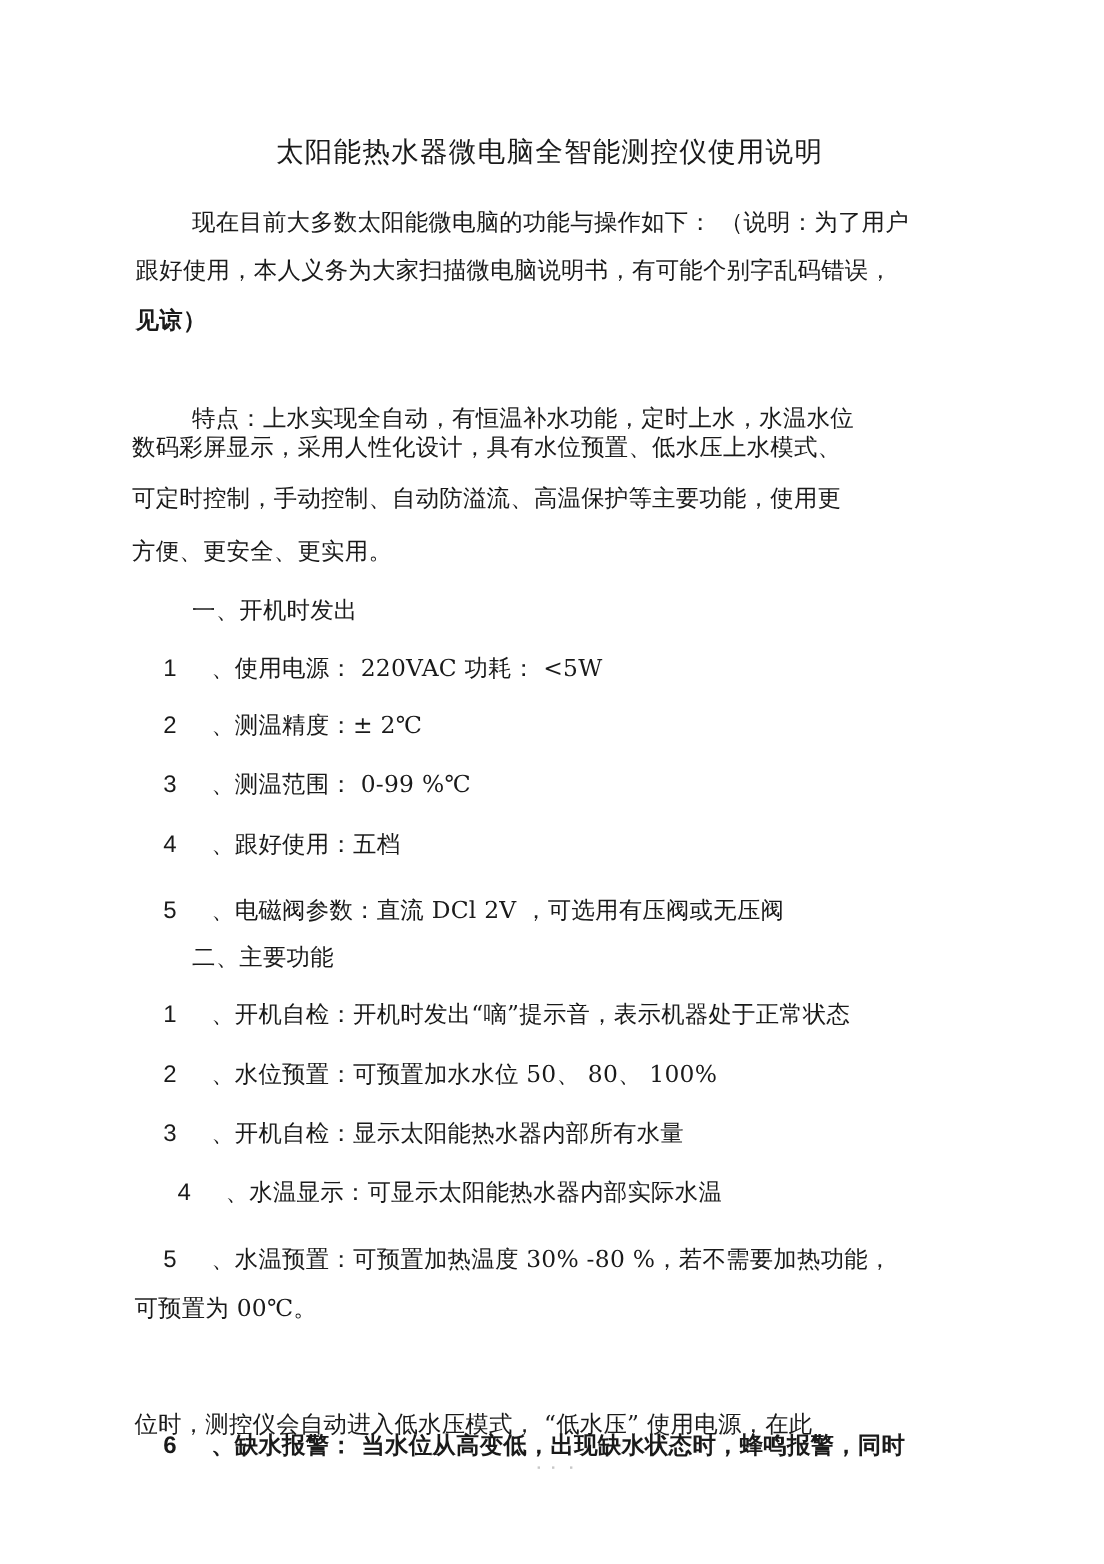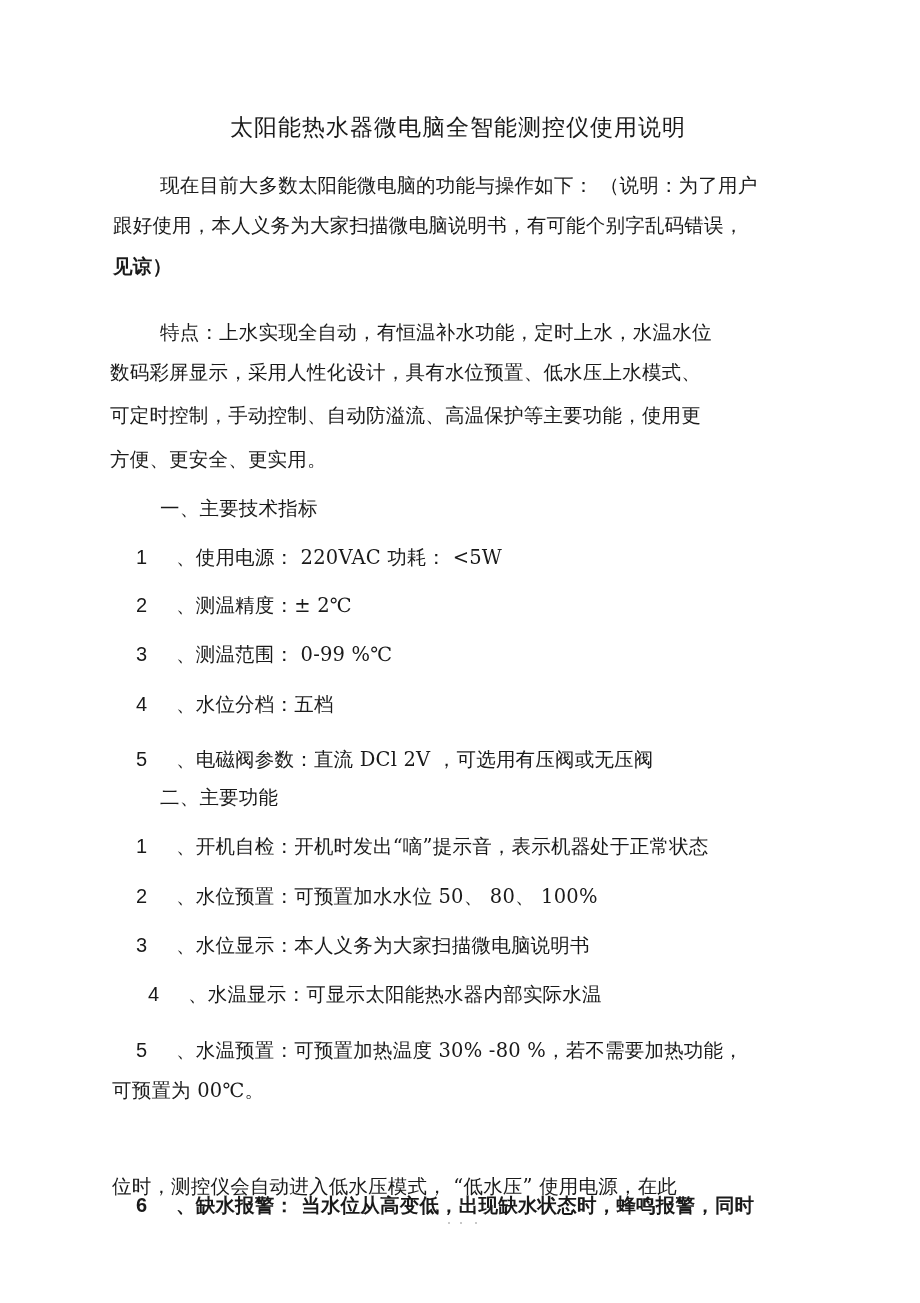--- a/index.html
+++ b/index.html
@@ -31,53 +31,53 @@
 <body>
 
 <div>
 
   <div class="title">太阳能热水器微电脑全智能测控仪使用说明</div>
 
   <div class="line" style="left:160px; top:173px;">现在目前大多数太阳能微电脑的功能与操作如下：  （说明：为了用户</div>
   <div class="line" style="left:113px; top:213px;">跟好使用，本人义务为大家扫描微电脑说明书，有可能个别字乱码错误，</div>
   <div class="line" style="left:113px; top:254px;font-weight:bold;">见谅）</div>
 
-  <div class="line" style="left:160px; top:320px;">特点：上水实现全自动，有恒温补水功能，定时上水，水温水位</div>
+  <div class="line" style="left:160px; top:336px;">特点：上水实现全自动，有恒温补水功能，定时上水，水温水位</div>
   <div class="line" style="left:110px; top:360px;">数码彩屏显示，采用人性化设计，具有水位预置、低水压上水模式、</div>
   <div class="line" style="left:110px; top:403px;text-align:right;">可定时控制，手动控制、自动防溢流、高温保护等主要功能，使用更</div>
   <div class="line" style="left:110px; top:447px;">方便、更安全、更实用。</div>
 
-  <div class="line" style="left:160px; top:496px;">一、主要技术指标</div>
+  <div class="line" style="left:160px; top:496px;">一、开机时发出</div>
 
   <div class="line" style="left:136px; top:544px;">
     <span class="num">1</span><span>、使用电源： 220VAC 功耗： &lt;5W</span>
   </div>
   <div class="line" style="left:136px; top:592px;">
     <span class="num">2</span><span>、测温精度：±  2℃</span>
   </div>
   <div class="line" style="left:136px; top:641px;">
     <span class="num">3</span><span>、测温范围： 0-99 %℃</span>
   </div>
   <div class="line" style="left:136px; top:691px;">
-    <span class="num">4</span><span>、水位分档：五档</span>
+    <span class="num">4</span><span>、跟好使用：五档</span>
   </div>
   <div class="line" style="left:136px; top:746px;">
     <span class="num">5</span><span>、电磁阀参数：直流 DCl 2V ，可选用有压阀或无压阀</span>
   </div>
 
   <div class="line" style="left:160px; top:785px;">二、主要功能</div>
 
   <div class="line" style="left:136px; top:833px;">
     <span class="num">1</span><span>、开机自检：开机时发出“嘀”提示音，表示机器处于正常状态</span>
   </div>
   <div class="line" style="left:136px; top:883px;">
     <span class="num">2</span><span>、水位预置：可预置加水水位   50、 80、 100%</span>
   </div>
   <div class="line" style="left:136px; top:932px;">
-    <span class="num">3</span><span>、水位显示：本人义务为大家扫描微电脑说明书</span>
+    <span class="num">3</span><span>、开机自检：显示太阳能热水器内部所有水量</span>
   </div>
   <div class="line" style="left:148px; top:981px;">
     <span class="num">4</span><span>、水温显示：可显示太阳能热水器内部实际水温</span>
   </div>
   <div class="line" style="left:136px; top:1037px;">
     <span class="num">5</span><span>、水温预置：可预置加热温度 30% -80 %，若不需要加热功能，</span>
   </div>
   <div class="line" style="left:112px; top:1078px;">可预置为 00℃。</div>
 
   <div class="line" style="left:136px; top:1192px;font-weight:bold;">

